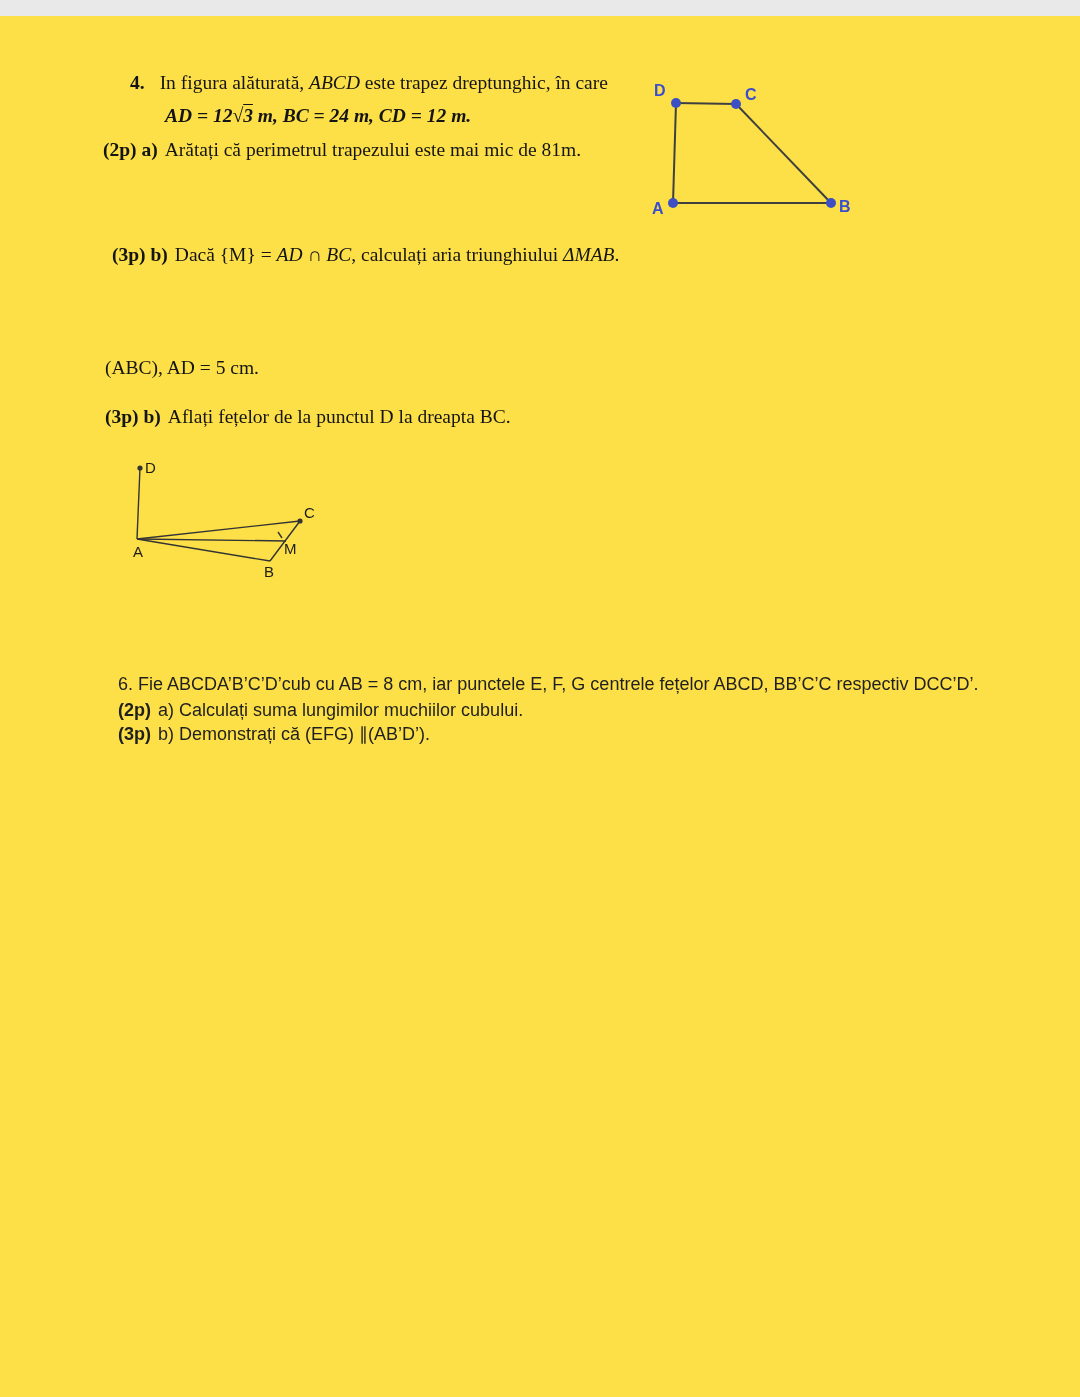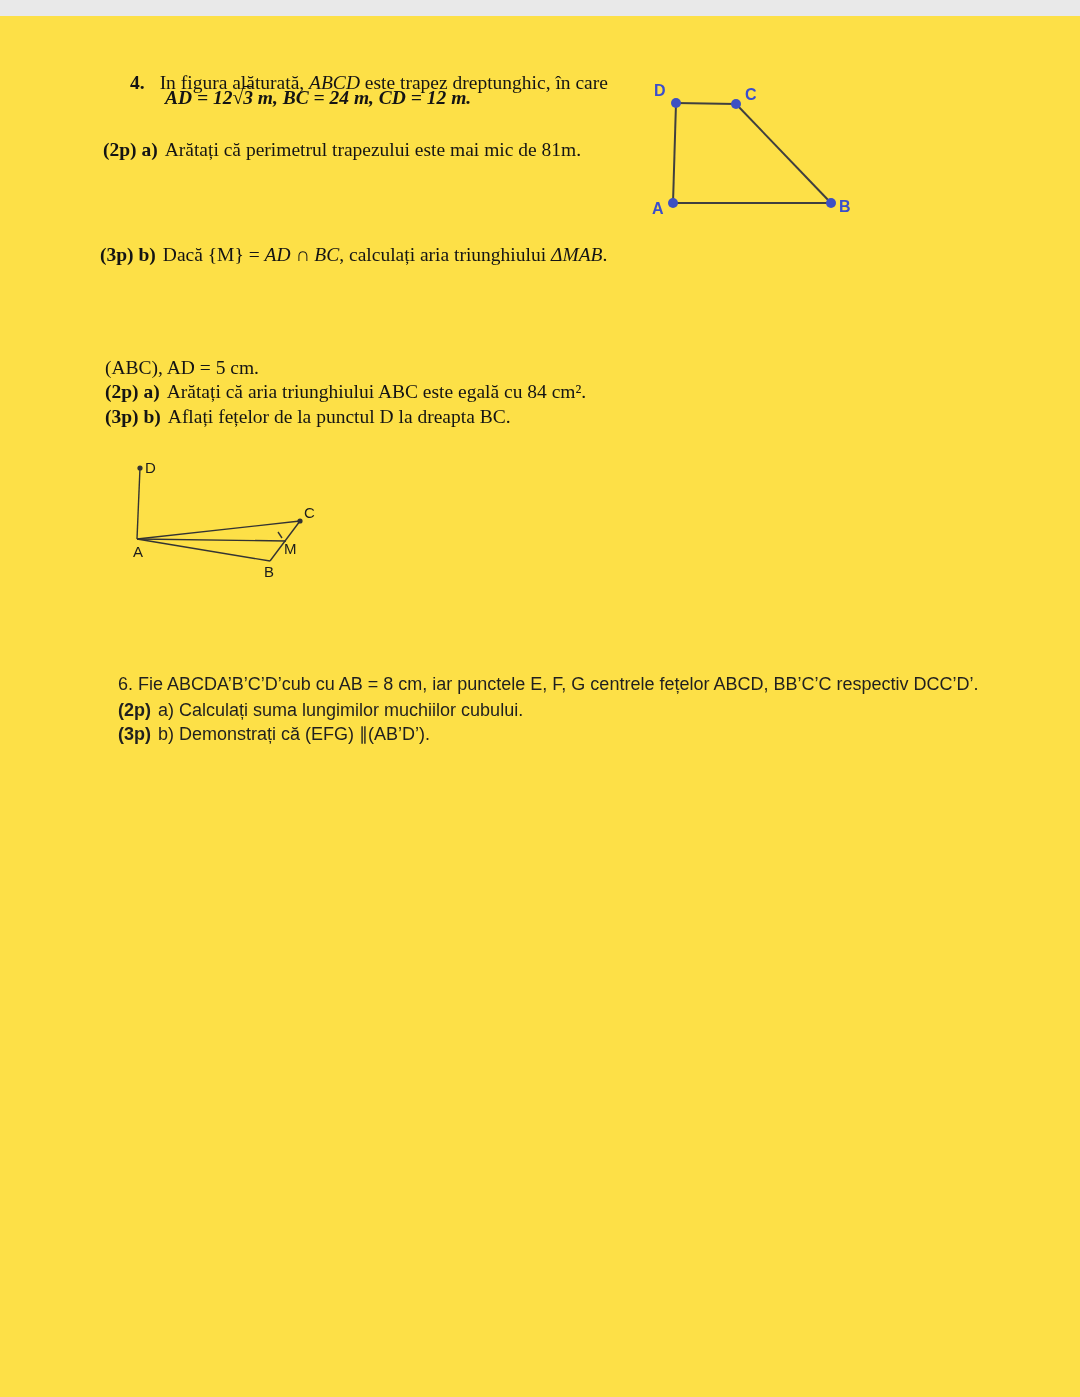--- a/index.html
+++ b/index.html
@@ -27,29 +27,29 @@
 </style>
 </head>
 <body>
 
 <div class="page">
 
   <div class="line" style="left:130px; top:55px;">
     <span class="bold num">4.</span><span>In figura alăturată, </span><span class="mi">ABCD</span><span> este trapez dreptunghic, în care</span>
   </div>
 
-  <div class="line mathline" style="left:165px; top:70px;">
+  <div class="line mathline" style="left:165px; top:88px;">
     <span>AD = 12</span><span>√</span><span class="rad">3</span><span> m,  BC = 24 m, CD = 12 m.</span>
   </div>
 
   <div class="line" style="left:103px; top:122px;">
     <span class="bold plabel">(2p) a)</span><span>Arătați că perimetrul trapezului este mai mic de 81m.</span>
   </div>
 
-  <div class="line" style="left:100px; top:227px;">
+  <div class="line" style="left:112px; top:227px;">
     <span class="bold plabel">(3p) b)</span><span>Dacă {M} = </span><span class="mi">AD ∩ BC</span><span>, calculați aria triunghiului </span><span class="mi">ΔMAB</span><span>.</span>
   </div>
 
   <svg class="fig" style="left:635px; top:55px;" width="240" height="155" viewBox="0 0 240 155">
     <g stroke-width="2" fill="none">
       <line x1="41" y1="32" x2="101" y2="33" stroke="#3f3f3f"></line>
       <line x1="41" y1="32" x2="38" y2="132" stroke="#3f3f3f"></line>
       <line x1="38" y1="132" x2="196" y2="132" stroke="#3f3f3f"></line>
       <line x1="101" y1="33" x2="196" y2="132" stroke="#3f3f3f"></line>
     </g>
@@ -62,23 +62,20 @@
     <g class="fig-label-sans" font-size="16" font-weight="bold">
       <text x="19" y="25" fill="#3b4ecc">D</text>
       <text x="110" y="29" fill="#3b4ecc">C</text>
       <text x="17" y="143" fill="#3b4ecc">A</text>
       <text x="204" y="141" fill="#3b4ecc">B</text>
     </g>
   </svg>
 
   <div class="line" style="left:105px; top:340px;text-align:right;">
     <span>(ABC), AD = 5 cm.</span>
-  </div>
-  <div class="line" style="left:105px; top:364px;">
-    <span class="bold plabel">(2p) a)</span><span>Arătați că aria triunghiului ABC este egală cu 84 cm².</span>
   </div>
   <div class="line" style="left:105px; top:389px;">
     <span class="bold plabel">(3p) b)</span><span>Aflați fețelor de la punctul D la dreapta BC.</span>
   </div>
 
   <svg class="fig" style="left:118px; top:436px;" width="215" height="140" viewBox="0 0 215 140">
     <g stroke-width="1.4" fill="none">
       <line x1="22" y1="16" x2="19" y2="87" stroke="#333333"></line>
       <line x1="19" y1="87" x2="182" y2="69" stroke="#333333"></line>
       <line x1="19" y1="87" x2="168" y2="89" stroke="#333333"></line>

